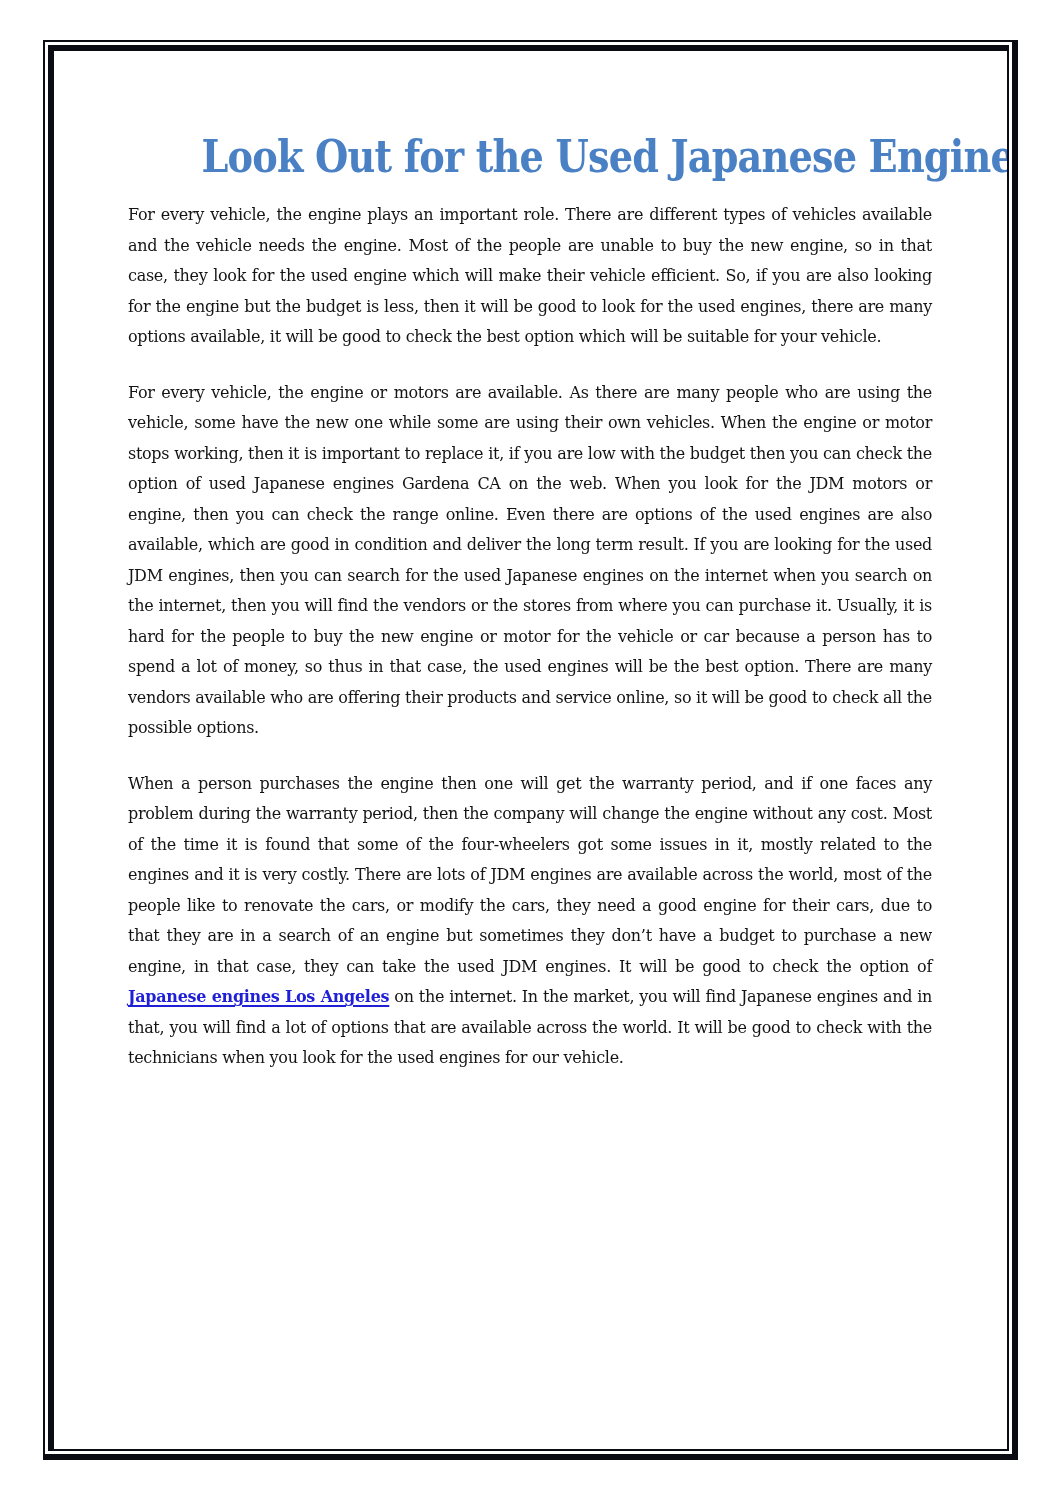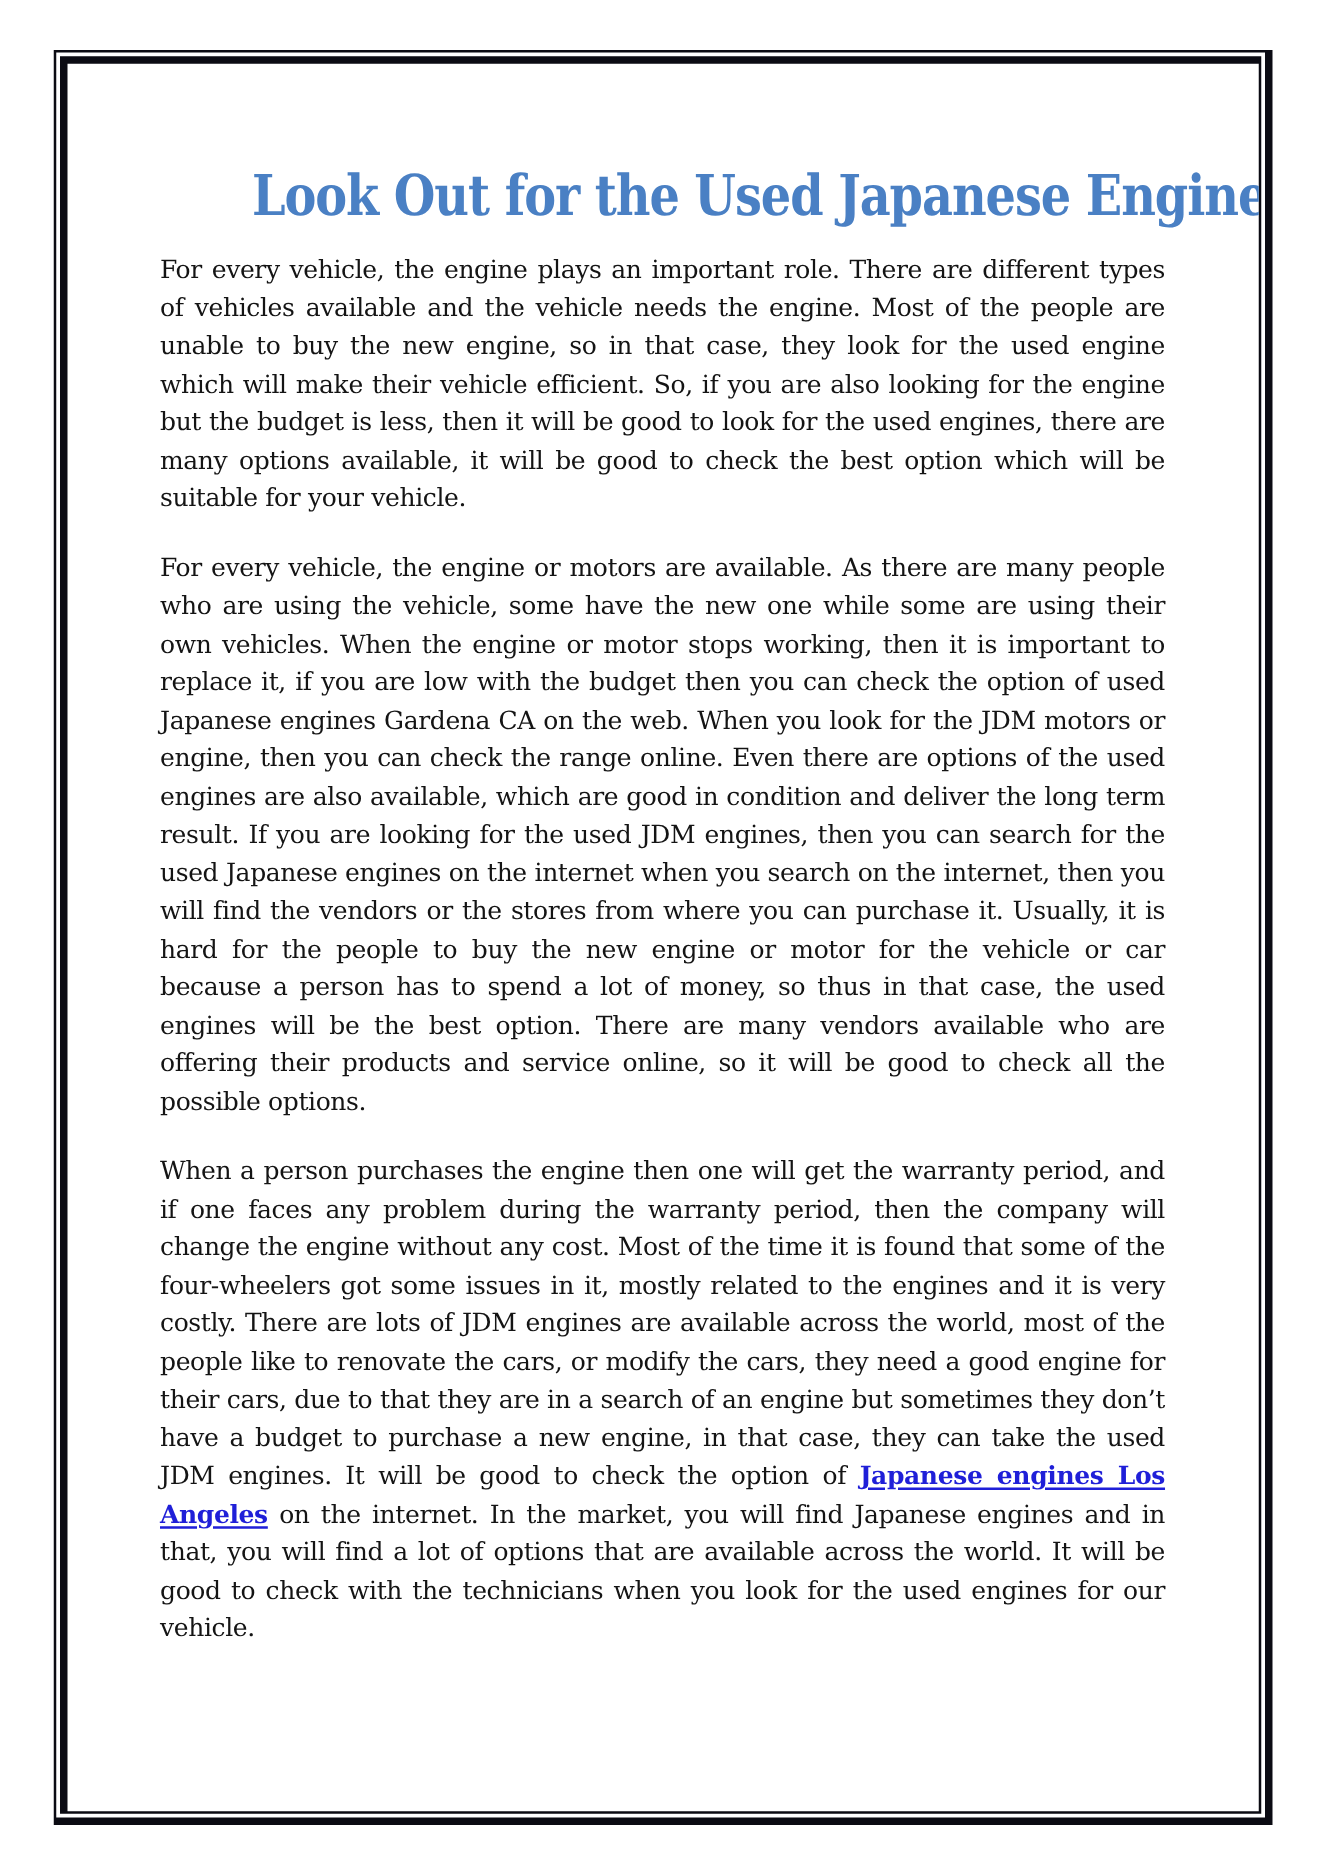--- a/index.html
+++ b/index.html
@@ -57,21 +57,21 @@
     white-space: nowrap;
   }
   .title-scale {
     display: inline-block;
     transform: scaleX(0.85);
     transform-origin: 50% 50%;
     white-space: nowrap;
   }
   .body-text p {
     margin: 0 0 25px 0;
-    font-size: 20px;
+    font-size: 16px;
     line-height: 30.5px;
     letter-spacing: -0.3px;
     text-align: justify;
     color: #141414;
   }
   .doc-link {
     color: #1f1fd8;
     font-weight: bold;
     text-decoration: underline;
     text-decoration-thickness: 2px;

